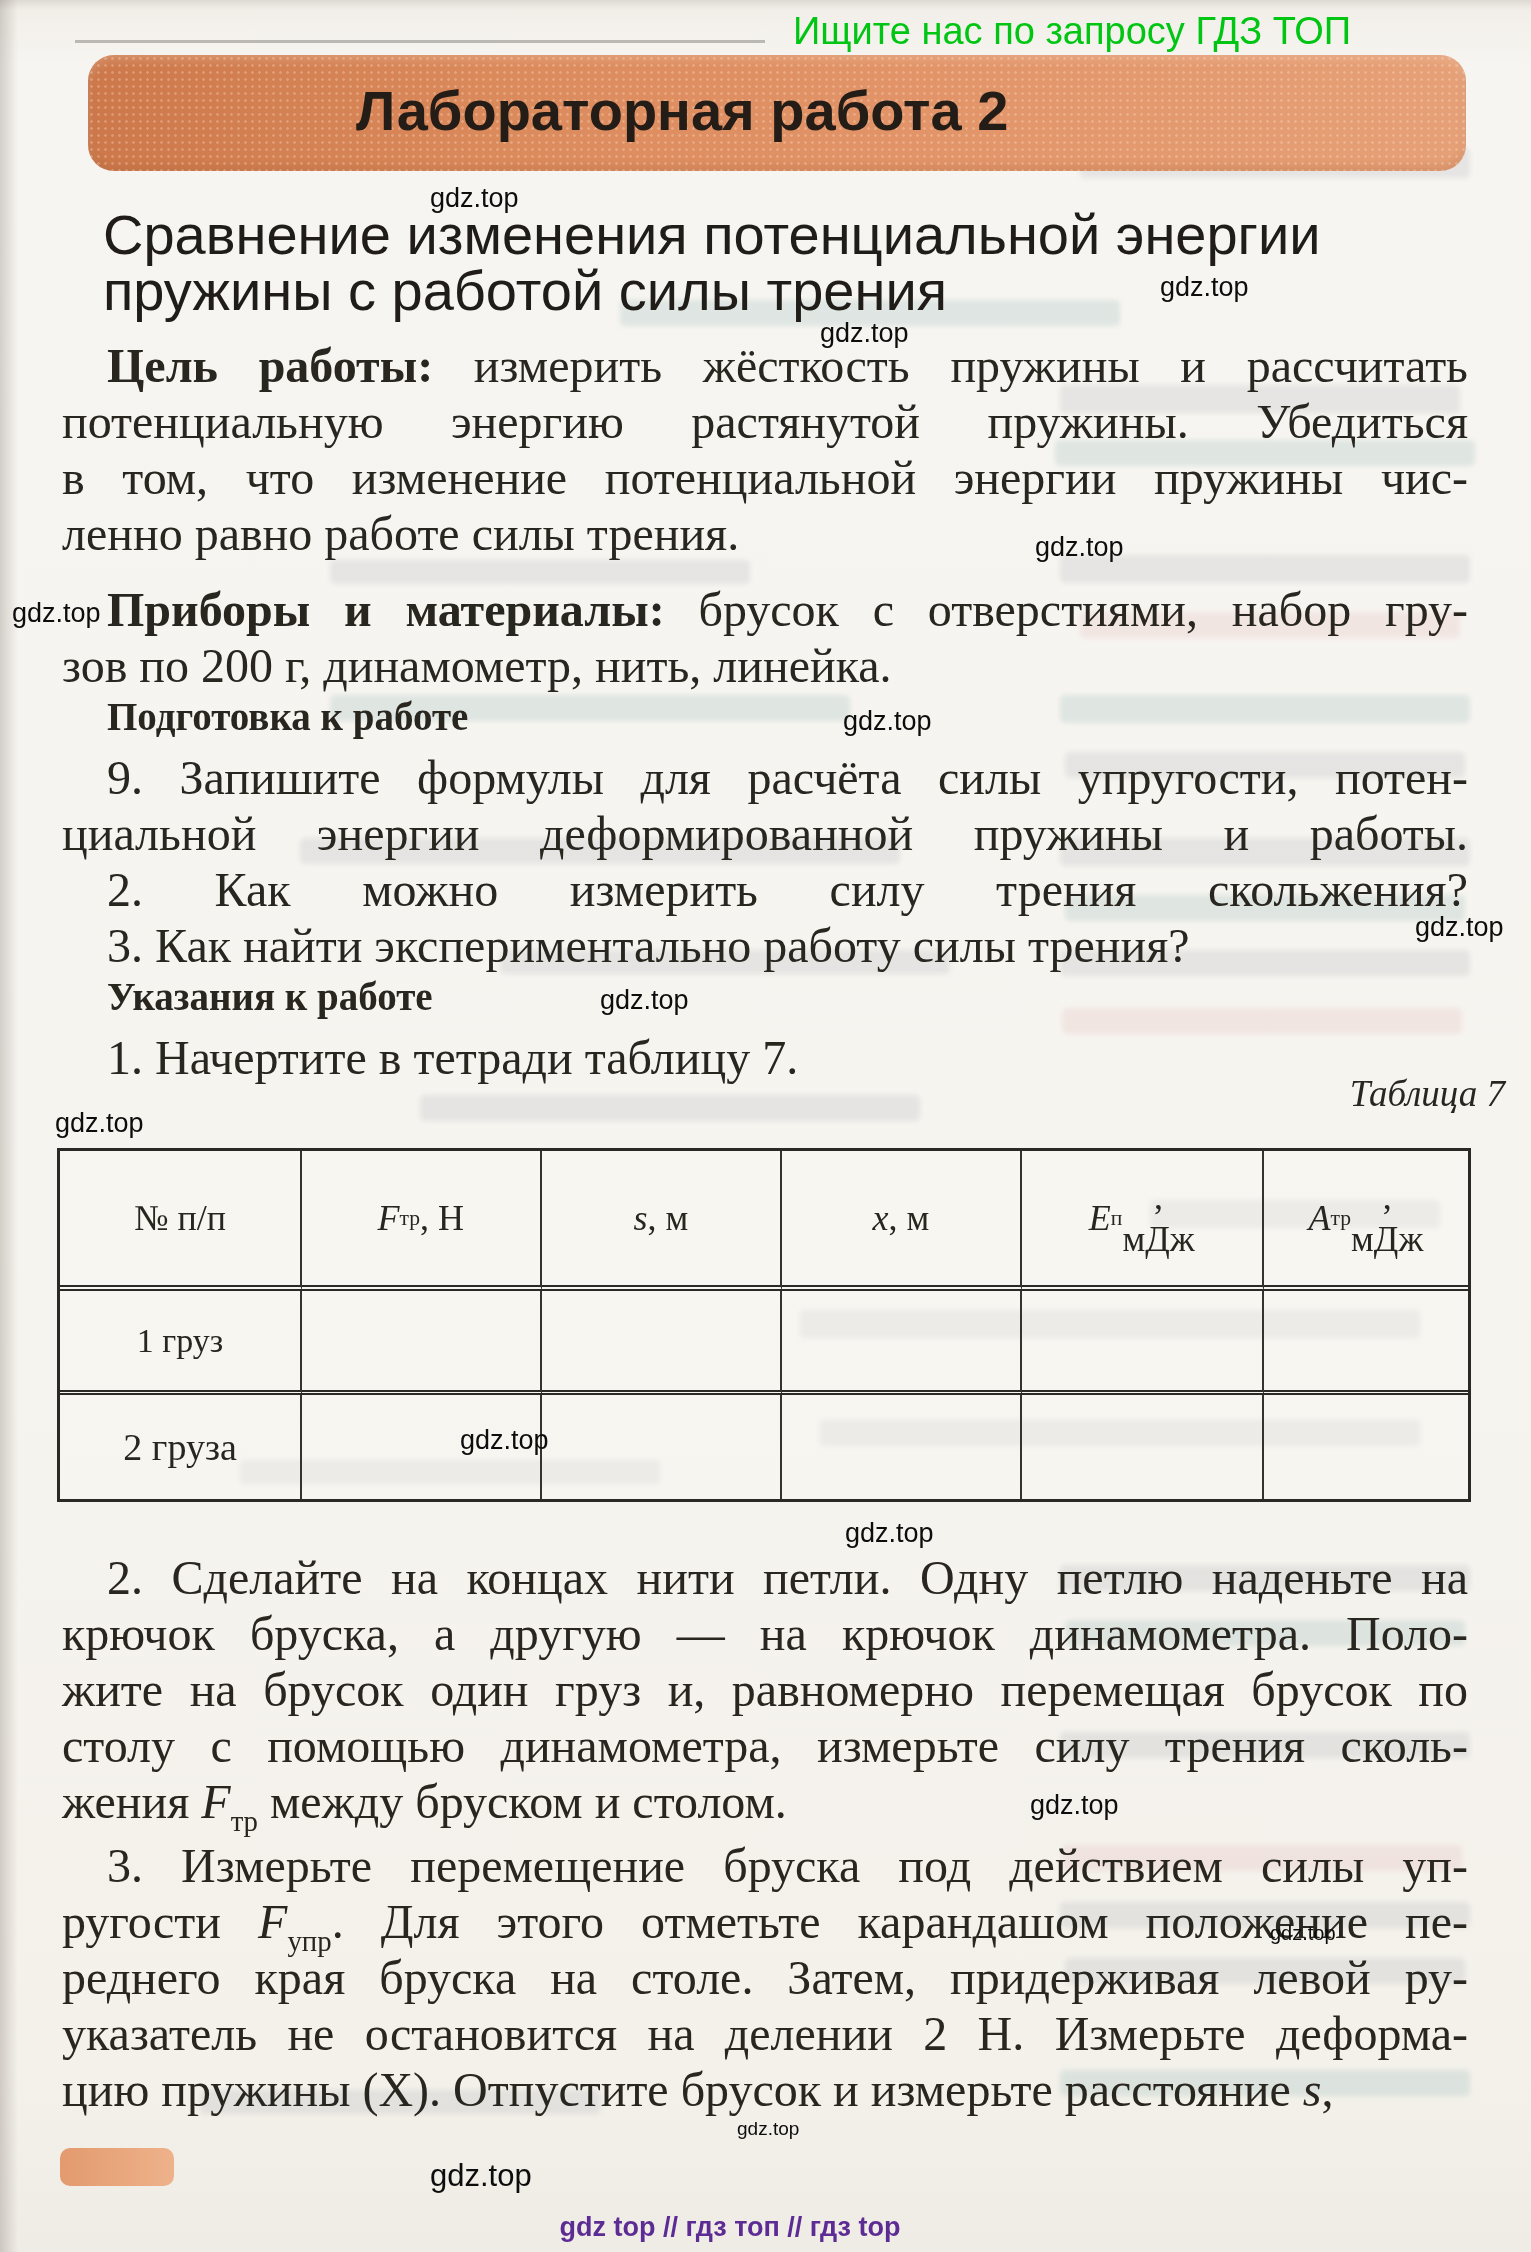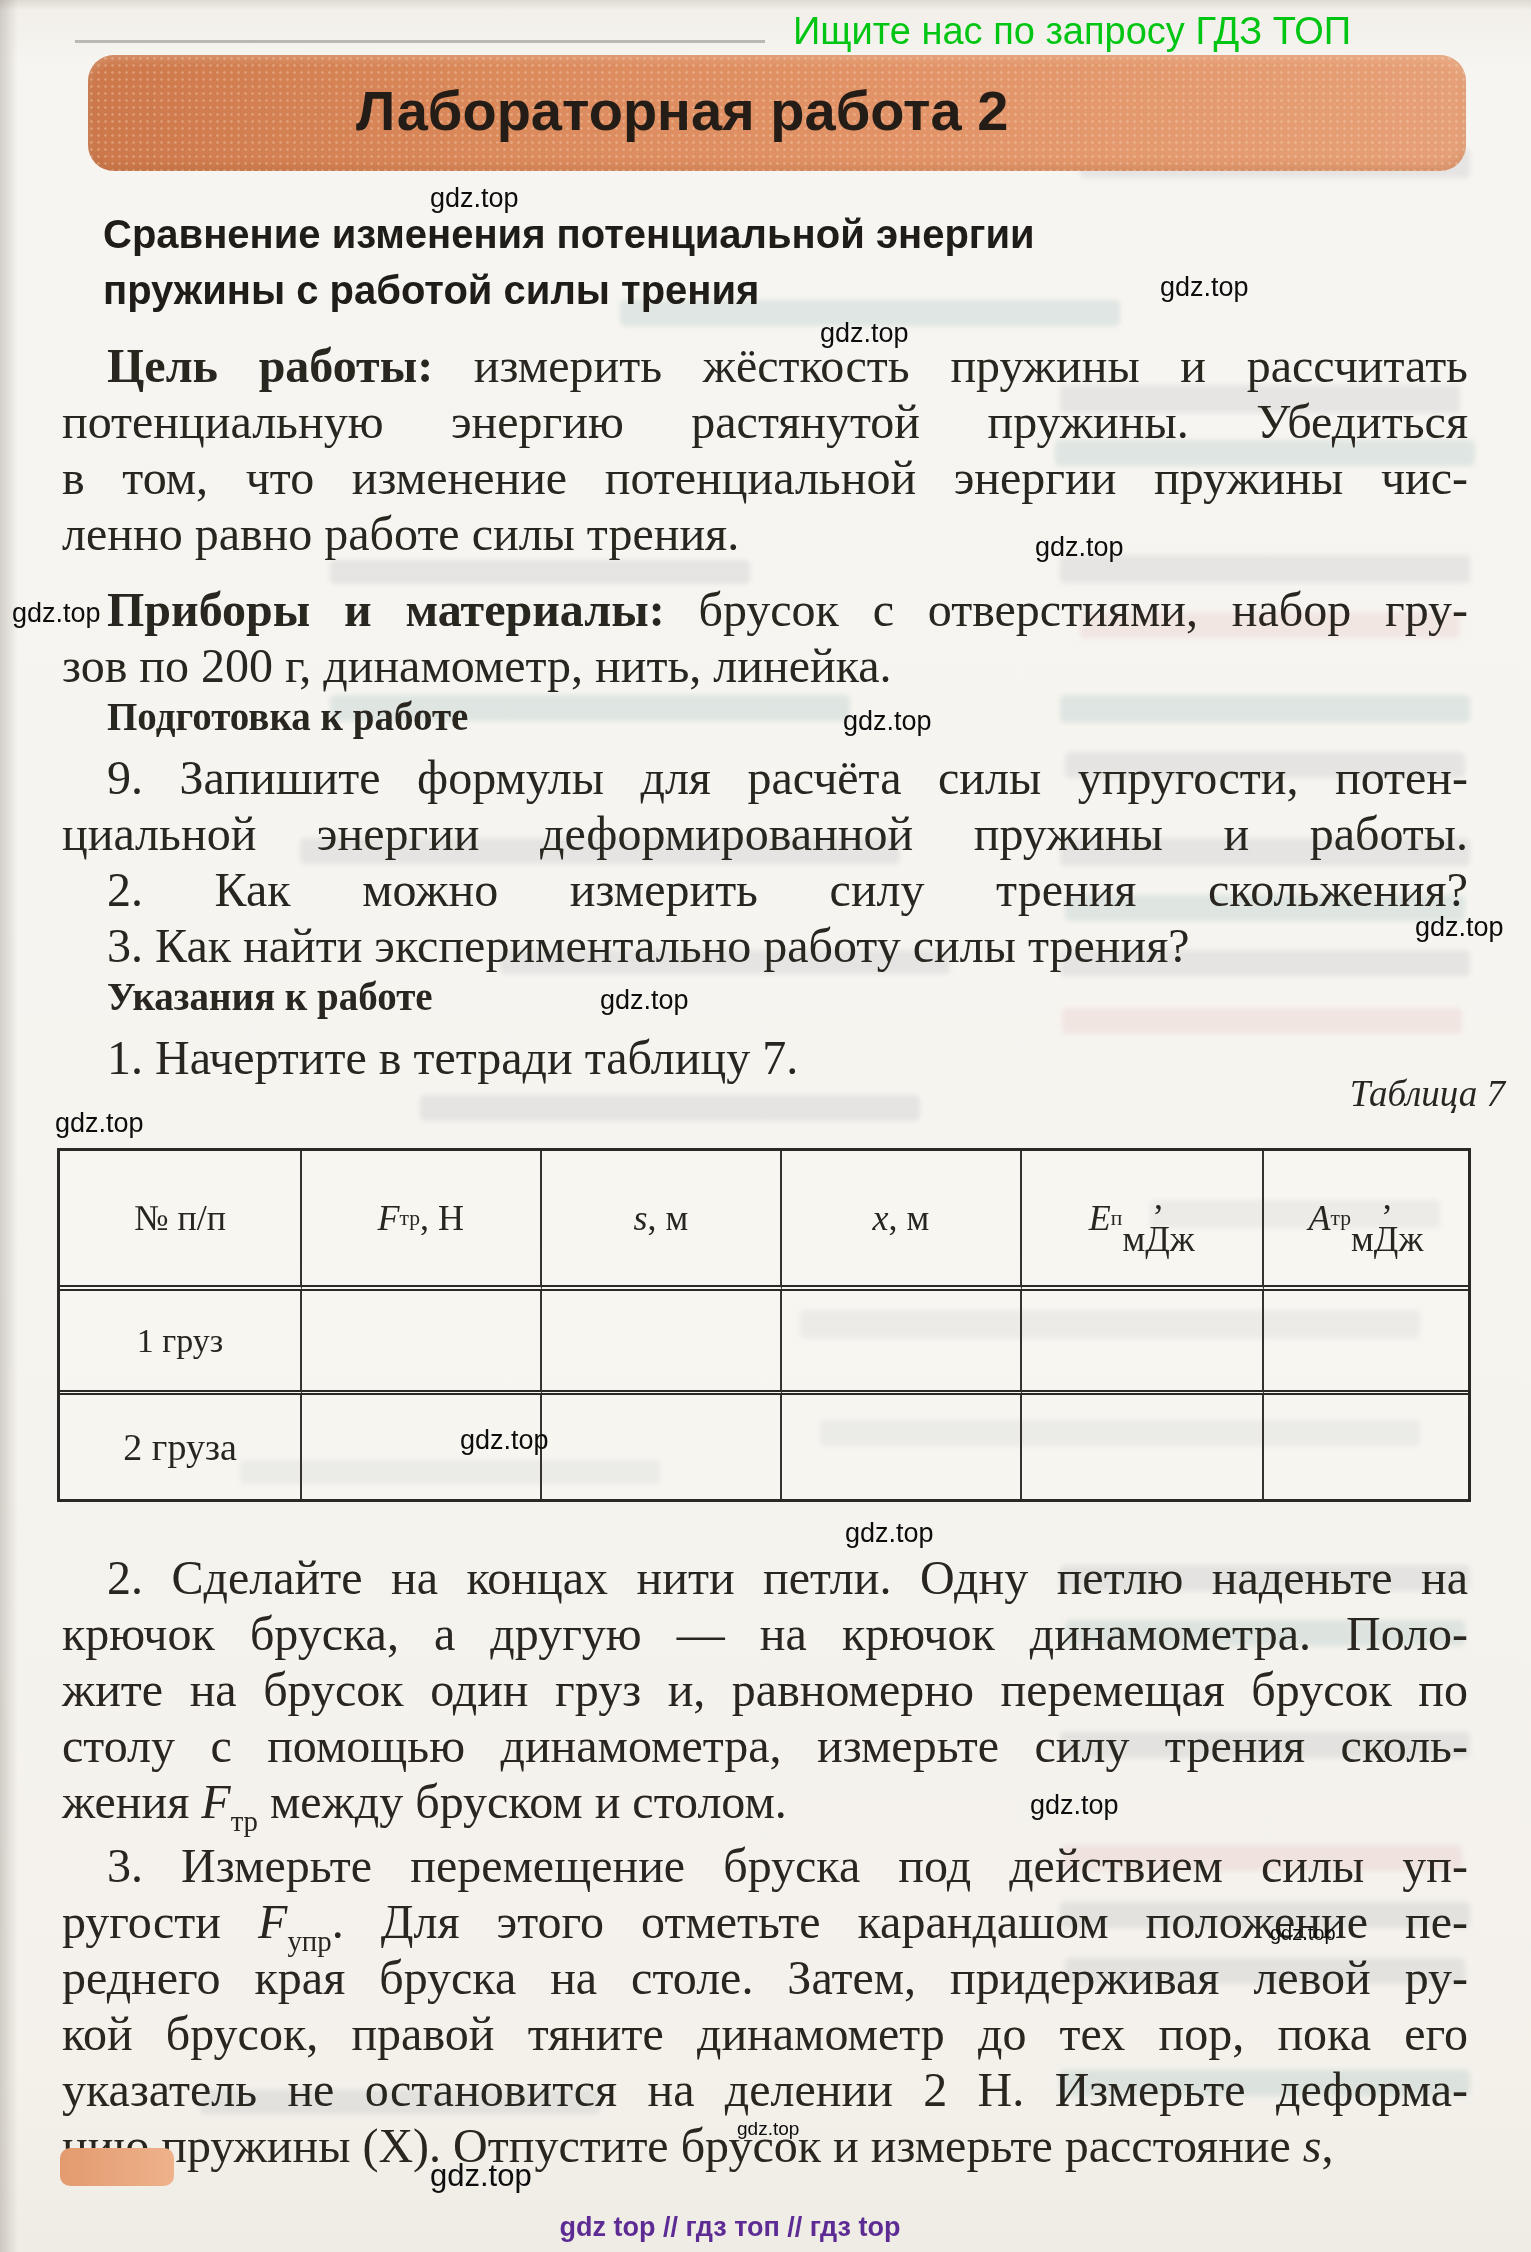--- a/index.html
+++ b/index.html
@@ -19,21 +19,21 @@
           background:linear-gradient(90deg,#cd784b 0,#db8a5c 30%,#e29468 60%,#e6a077 100%);
           box-shadow:inset 0 -4px 10px rgba(120,60,20,.18), inset 0 4px 10px rgba(255,240,225,.25);}
   .banner:after{content:"";position:absolute;inset:0;border-radius:26px;
           background-image:radial-gradient(rgba(255,235,215,.28) 1px, transparent 1.6px);
           background-size:7px 7px;}
   .banner-title{position:absolute;left:268px;top:50%;transform:translateY(-54%);
           font-family:"Liberation Sans",sans-serif;font-weight:bold;font-size:56px;
           color:#241c16;letter-spacing:0;z-index:2;}
 
   .htitle{position:absolute;left:103px;top:206px;font-family:"Liberation Sans",sans-serif;
-          font-weight:bold;font-size:40px;line-height:57px;color:#201d18;}
+          font-weight:normal;font-size:56px;line-height:57px;color:#201d18;}
 
   .para{position:absolute;left:62px;width:1406px;font-size:48px;line-height:56px;}
   .tl{height:56px;white-space:nowrap;}
   .jl{white-space:normal;text-align:justify;text-align-last:justify;}
   .ind{text-indent:45px;}
   .para b,.shead{font-weight:bold;}
   i{font-style:italic;}
   sub{font-size:.6em;vertical-align:-.45em;line-height:0;}
 
   .goal{top:338px;}
@@ -177,21 +177,20 @@
       <div class="tl jl ind">2. Сделайте на концах нити петли. Одну петлю наденьте на</div>
       <div class="tl jl">крючок бруска, а другую — на крючок динамометра. Поло-</div>
       <div class="tl jl">жите на брусок один груз и, равномерно перемещая брусок по</div>
       <div class="tl jl">столу с помощью динамометра, измерьте силу трения сколь-</div>
       <div class="tl">жения <i>F</i><sub>тр</sub> между бруском и столом.</div>
     </div>
   <div class="para step3">
       <div class="tl jl ind">3. Измерьте перемещение бруска под действием силы уп-</div>
       <div class="tl jl">ругости <i>F</i><sub>упр</sub>. Для этого отметьте карандашом положение пе-</div>
       <div class="tl jl">реднего края бруска на столе. Затем, придерживая левой ру-</div>
-      <div class="tl jl">кой брусок, правой тяните динамометр до тех пор, пока его</div>
       <div class="tl jl">указатель не остановится на делении 2 Н. Измерьте деформа-</div>
       <div class="tl">цию пружины (X). Отпустите брусок и измерьте расстояние <i>s</i>,</div>
     </div>
 
   <div id="wms">
       <div class="wm" style="left: 430px; top: 183px; font-size: 27px;">gdz.top</div>
       <div class="wm" style="left: 1160px; top: 272px; font-size: 27px;">gdz.top</div>
       <div class="wm" style="left: 820px; top: 318px; font-size: 27px;">gdz.top</div>
       <div class="wm" style="left: 1035px; top: 532px; font-size: 27px;">gdz.top</div>
       <div class="wm" style="left: 12px; top: 598px; font-size: 27px;">gdz.top</div>

